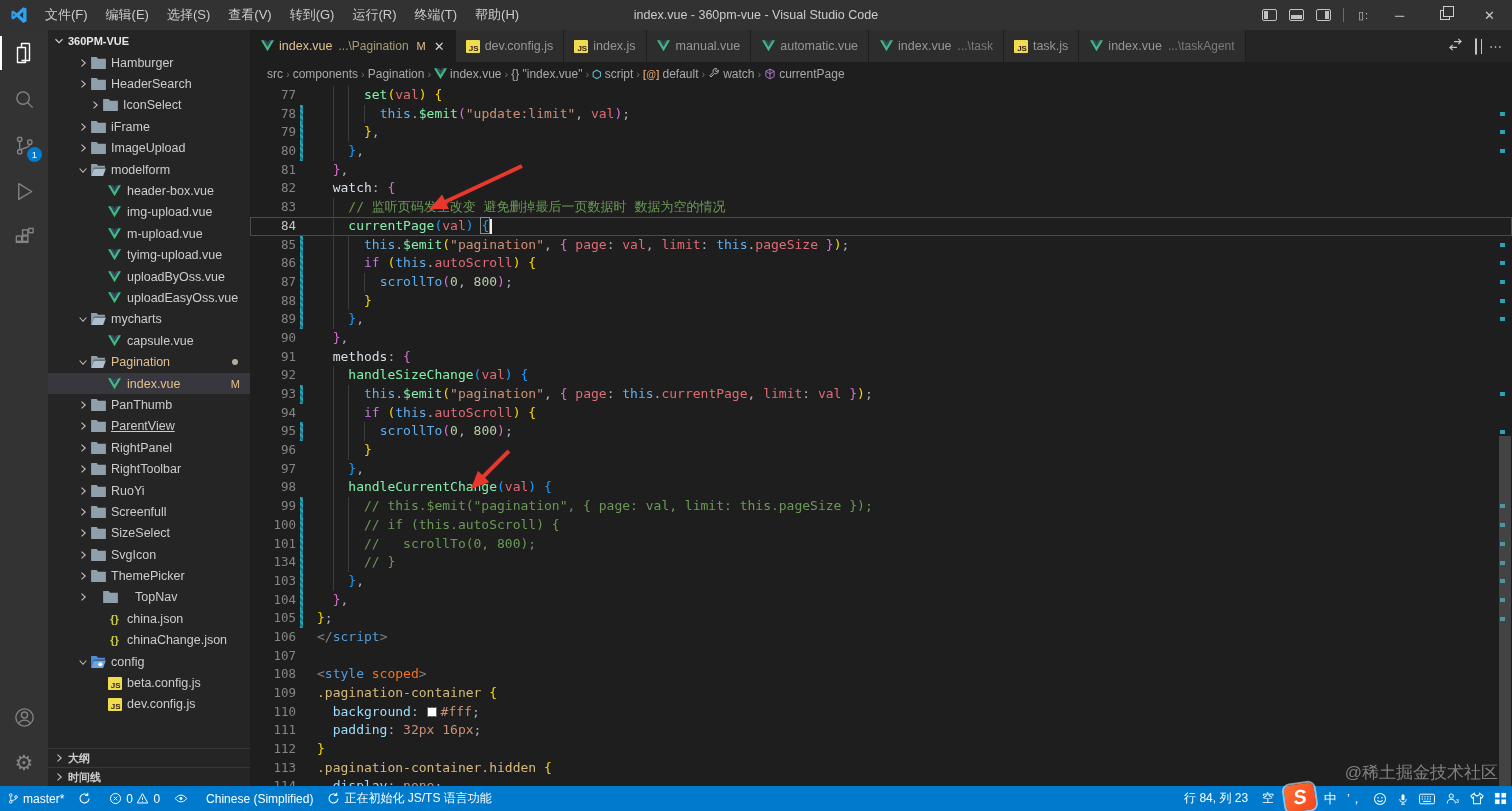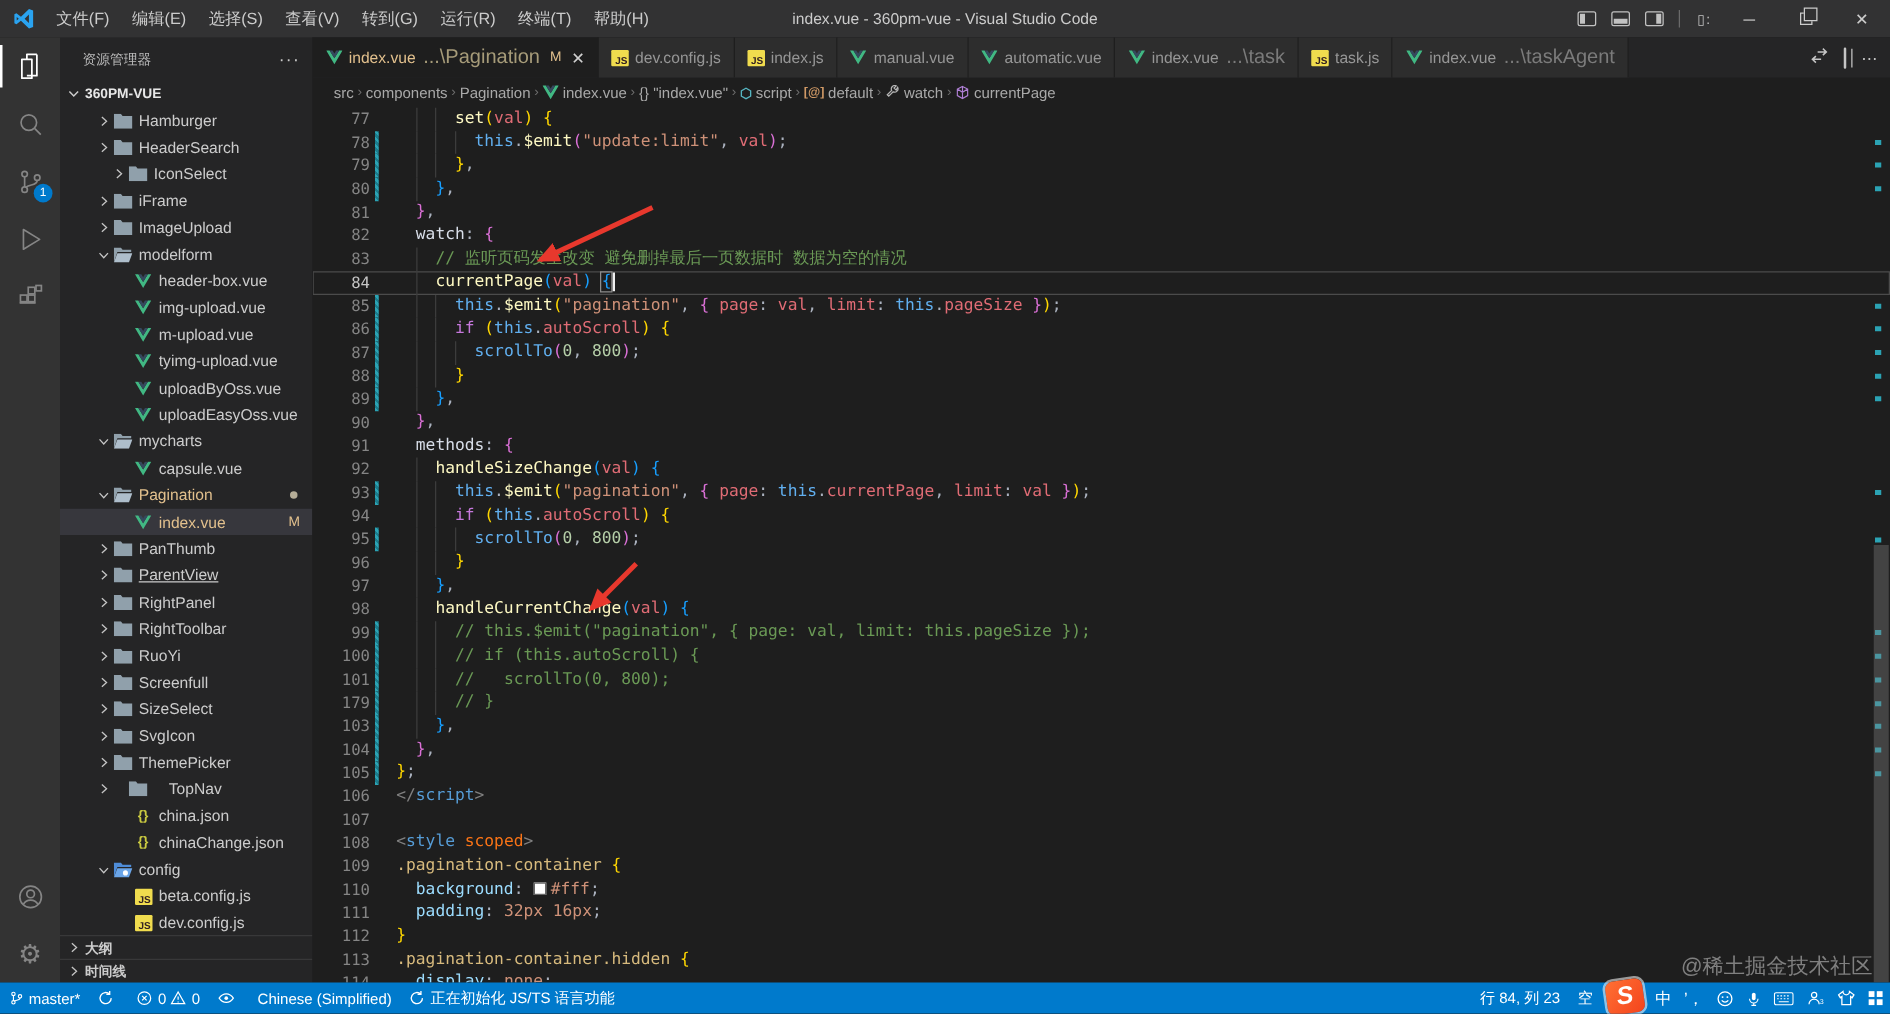--- a/index.html
+++ b/index.html
@@ -57,21 +57,21 @@
   .sb-panel { height:19px; border-top:1px solid #383839; display:flex; align-items:center; font-size:11px; font-weight:bold; padding-left:4px; color:#cccccc; }
   .sb-panel .t-chev { margin-right:2px; }
 
   
   .editor { flex:1; min-width:0; display:flex; flex-direction:column; background:#1e1e1e; position:relative; }
   .tabsbar { height:32px; background:#252526; display:flex; align-items:stretch; }
   .tab { display:flex; align-items:center; padding:0 10px; background:#2d2d2d; border-right:1px solid #1e1e1e;
     font-size:12.5px; color:#969696; white-space:nowrap; cursor:pointer; }
   .tab .t-ico { margin-right:5px; width:14px; }
   .tab.active { background:#1e1e1e; color:#e2c08d; }
-  .tab .desc { font-size:16px; color:#7b7b7b; margin-left:6px; }
+  .tab .desc { font-size:12px; color:#7b7b7b; margin-left:6px; }
   .tab.active .desc { color:#a69b79; }
   .tab .mbadge { margin-left:8px; font-size:11px; color:#e2c08d; }
   .tab .closex { margin-left:8px; color:#d0d0d0; font-size:13px; }
   .tab-actions { margin-left:auto; display:flex; align-items:center; color:#c5c5c5; padding-right:10px; }
   .tab-actions > div { margin-left:12px; font-size:13px; cursor:pointer; }
   .split-ico { width:13px; height:11px; border:1px solid #c5c5c5; position:relative; border-radius:1px; }
   .split-ico::after { content:""; position:absolute; top:0; bottom:0; left:5px; width:1px; background:#c5c5c5; }
 
   .breadcrumb { height:24px; display:flex; align-items:center; font-size:12px; color:#a9a9a9; padding-left:17px; white-space:nowrap; }
   .bc-item { display:flex; align-items:center; cursor:pointer; }
@@ -82,21 +82,21 @@
   .code { flex:1; position:relative; overflow:hidden; font-family:"DejaVu Sans Mono","Liberation Mono",monospace; font-size:13px; }
   .cline { display:flex; height:18.7px; line-height:18.7px; white-space:pre; position:relative; }
   .cline.cur { box-shadow: inset 0 0 0 1px #4b4b4b; }
   .ln { width:46px; text-align:right; color:#858585; flex:none; font-size:12.5px; }
   .cur .ln { color:#c6c6c6; }
   .gitbar { width:3px; margin-left:4px; flex:none; }
   .gitbar.on { background:repeating-linear-gradient(45deg,#2ba3b4 0 2px,#1c7d8d 2px 4px); }
   .ltext { margin-left:14px; }
   .guide { position:absolute; width:1px; background:#3c3c3c; top:0; height:18.7px; }
   
-  .p{color:#abb2bf}.k{color:#c678dd}.t{color:#61afef}.f{color:#fef9c3}.v{color:#e06c75}
+  .p{color:#abb2bf}.k{color:#c678dd}.t{color:#61afef}.f{color:#86efac}.v{color:#e06c75}
   .s{color:#ce9178}.n{color:#b5cea8}.c{color:#6a9955}.w{color:#d8dee9}
   .y{color:#ffd700}.m{color:#da70d6}.b{color:#179fff}
   .tg{color:#569cd6}.ab{color:#808080}.at{color:#f97316}.sl{color:#d7ba7d}.pr{color:#9cdcfe}.cv{color:#ce9178}
   .bx{color:#179fff; outline:1px solid #8c8c8c; }
   .cr{display:inline-block; width:2px; height:15px; background:#f0f0f0; vertical-align:middle; margin-left:1px;}
   .sq{display:inline-block; width:10px; height:10px; background:#ffffff; border:1px solid #666; vertical-align:-1px; margin-right:4px;}
 
   
   .ruler { position:absolute; right:0; top:0; width:14px; height:100%; }
   .rmark { position:absolute; right:7px; width:5px; height:4px; background:#2ba3b4; }
@@ -199,24 +199,20 @@
             <path d="M5.8 18.5a7 7 0 0 1 12.4 0"></path>
           </svg>
         </div>
         <div class="act-item">
           <span class="gear-glyph">⚙</span>
         </div>
       </div>
     </div>
 
   <div class="sidebar">
-    <div class="sb-header">
-      <span>资源管理器</span>
-      <span class="dots">···</span>
-    </div>
     <div class="sb-section">
       <svg width="14" height="14" viewBox="0 0 16 16">
           <path d="M4 6l4 4 4-4" stroke="#cccccc" stroke-width="1.4" fill="none"></path>
         </svg>
       <span>360PM-VUE</span>
     </div>
     <div class="tree" id="tree">
         <div class="trow" style="padding-left: 28px;">
           <span class="t-chev">
             <svg width="12" height="12" viewBox="0 0 16 16">
@@ -756,21 +752,21 @@
         <div class="cline"><span class="ln">92</span><span class="gitbar"></span><span class="ltext"><span class="p">    </span><span class="f">handleSizeChange</span><span class="b">(</span><span class="v">val</span><span class="b">)</span><span class="p"> </span><span class="b">{</span></span><div class="guide" style="left: 82.66px;"></div></div>
         <div class="cline"><span class="ln">93</span><span class="gitbar on"></span><span class="ltext"><span class="p">      </span><span class="t">this</span><span class="p">.</span><span class="f">$emit</span><span class="y">(</span><span class="s">"pagination"</span><span class="p">, </span><span class="m">{</span><span class="p"> </span><span class="v">page</span><span class="p">: </span><span class="t">this</span><span class="p">.</span><span class="v">currentPage</span><span class="p">, </span><span class="v">limit</span><span class="p">: </span><span class="v">val</span><span class="p"> </span><span class="m">}</span><span class="y">)</span><span class="p">;</span></span><div class="guide" style="left: 82.66px;"></div><div class="guide" style="left: 98.32px;"></div></div>
         <div class="cline"><span class="ln">94</span><span class="gitbar"></span><span class="ltext"><span class="p">      </span><span class="k">if</span><span class="p"> </span><span class="y">(</span><span class="t">this</span><span class="p">.</span><span class="v">autoScroll</span><span class="y">)</span><span class="p"> </span><span class="y">{</span></span><div class="guide" style="left: 82.66px;"></div><div class="guide" style="left: 98.32px;"></div></div>
         <div class="cline"><span class="ln">95</span><span class="gitbar on"></span><span class="ltext"><span class="p">        </span><span class="t">scrollTo</span><span class="m">(</span><span class="n">0</span><span class="p">, </span><span class="n">800</span><span class="m">)</span><span class="p">;</span></span><div class="guide" style="left: 82.66px;"></div><div class="guide" style="left: 98.32px;"></div><div class="guide" style="left: 113.98px;"></div></div>
         <div class="cline"><span class="ln">96</span><span class="gitbar"></span><span class="ltext"><span class="p">      </span><span class="y">}</span></span><div class="guide" style="left: 82.66px;"></div><div class="guide" style="left: 98.32px;"></div></div>
         <div class="cline"><span class="ln">97</span><span class="gitbar"></span><span class="ltext"><span class="p">    </span><span class="b">}</span><span class="p">,</span></span><div class="guide" style="left: 82.66px;"></div></div>
         <div class="cline"><span class="ln">98</span><span class="gitbar"></span><span class="ltext"><span class="p">    </span><span class="f">handleCurrentChange</span><span class="b">(</span><span class="v">val</span><span class="b">)</span><span class="p"> </span><span class="b">{</span></span><div class="guide" style="left: 82.66px;"></div></div>
         <div class="cline"><span class="ln">99</span><span class="gitbar on"></span><span class="ltext"><span class="p">      </span><span class="c">// this.$emit("pagination", { page: val, limit: this.pageSize });</span></span><div class="guide" style="left: 82.66px;"></div><div class="guide" style="left: 98.32px;"></div></div>
         <div class="cline"><span class="ln">100</span><span class="gitbar on"></span><span class="ltext"><span class="p">      </span><span class="c">// if (this.autoScroll) {</span></span><div class="guide" style="left: 82.66px;"></div><div class="guide" style="left: 98.32px;"></div></div>
         <div class="cline"><span class="ln">101</span><span class="gitbar on"></span><span class="ltext"><span class="p">      </span><span class="c">//   scrollTo(0, 800);</span></span><div class="guide" style="left: 82.66px;"></div><div class="guide" style="left: 98.32px;"></div></div>
-        <div class="cline"><span class="ln">179</span><span class="gitbar on"></span><span class="ltext"><span class="p">      </span><span class="c">// }</span></span><div class="guide" style="left: 82.66px;"></div><div class="guide" style="left: 98.32px;"></div></div>
+        <div class="cline"><span class="ln">134</span><span class="gitbar on"></span><span class="ltext"><span class="p">      </span><span class="c">// }</span></span><div class="guide" style="left: 82.66px;"></div><div class="guide" style="left: 98.32px;"></div></div>
         <div class="cline"><span class="ln">103</span><span class="gitbar on"></span><span class="ltext"><span class="p">    </span><span class="b">}</span><span class="p">,</span></span><div class="guide" style="left: 82.66px;"></div></div>
         <div class="cline"><span class="ln">104</span><span class="gitbar on"></span><span class="ltext"><span class="p">  </span><span class="m">}</span><span class="p">,</span></span></div>
         <div class="cline"><span class="ln">105</span><span class="gitbar on"></span><span class="ltext"><span class="y">}</span><span class="p">;</span></span></div>
         <div class="cline"><span class="ln">106</span><span class="gitbar"></span><span class="ltext"><span class="ab">&lt;/</span><span class="tg">script</span><span class="ab">&gt;</span></span></div>
         <div class="cline"><span class="ln">107</span><span class="gitbar"></span><span class="ltext"></span></div>
         <div class="cline"><span class="ln">108</span><span class="gitbar"></span><span class="ltext"><span class="ab">&lt;</span><span class="tg">style</span><span class="p"> </span><span class="at">scoped</span><span class="ab">&gt;</span></span></div>
         <div class="cline"><span class="ln">109</span><span class="gitbar"></span><span class="ltext"><span class="sl">.pagination-container</span><span class="p"> </span><span class="y">{</span></span></div>
         <div class="cline"><span class="ln">110</span><span class="gitbar"></span><span class="ltext"><span class="p">  </span><span class="pr">background</span><span class="p">: </span><span class="sq"></span><span class="cv">#fff</span><span class="p">;</span></span></div>
         <div class="cline"><span class="ln">111</span><span class="gitbar"></span><span class="ltext"><span class="p">  </span><span class="pr">padding</span><span class="p">: </span><span class="cv">32px 16px</span><span class="p">;</span></span></div>
         <div class="cline"><span class="ln">112</span><span class="gitbar"></span><span class="ltext"><span class="y">}</span></span></div>

